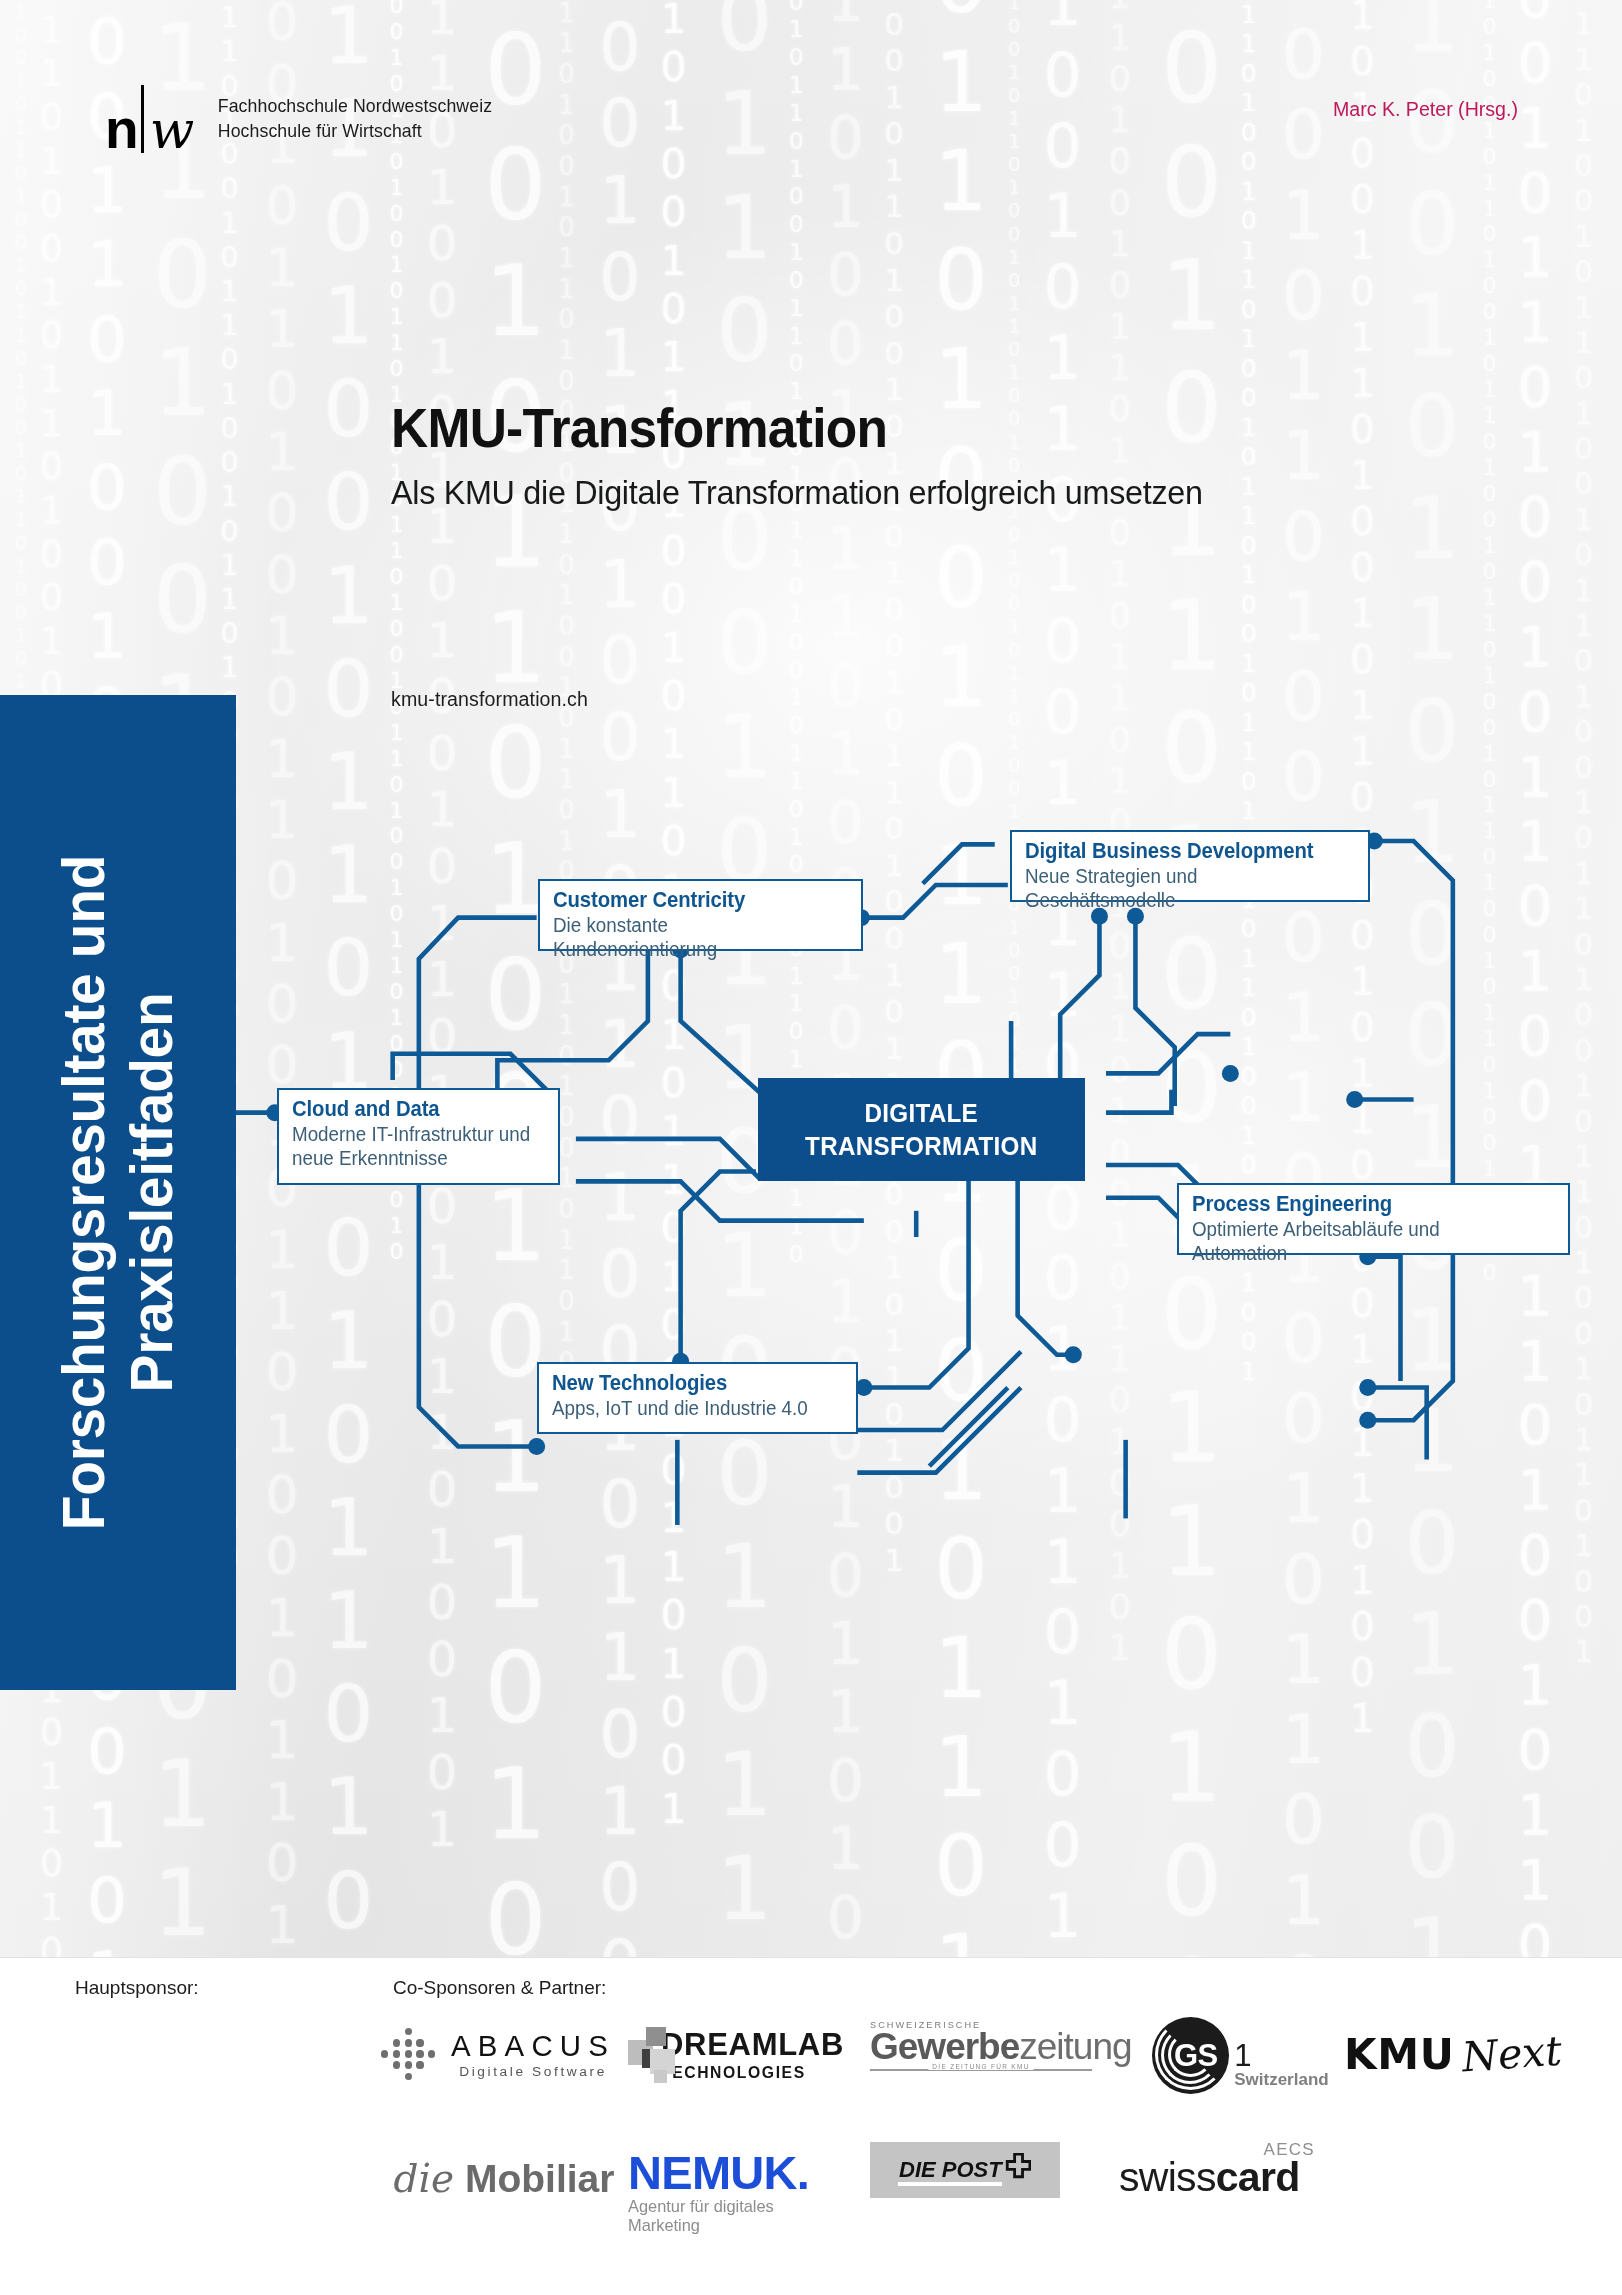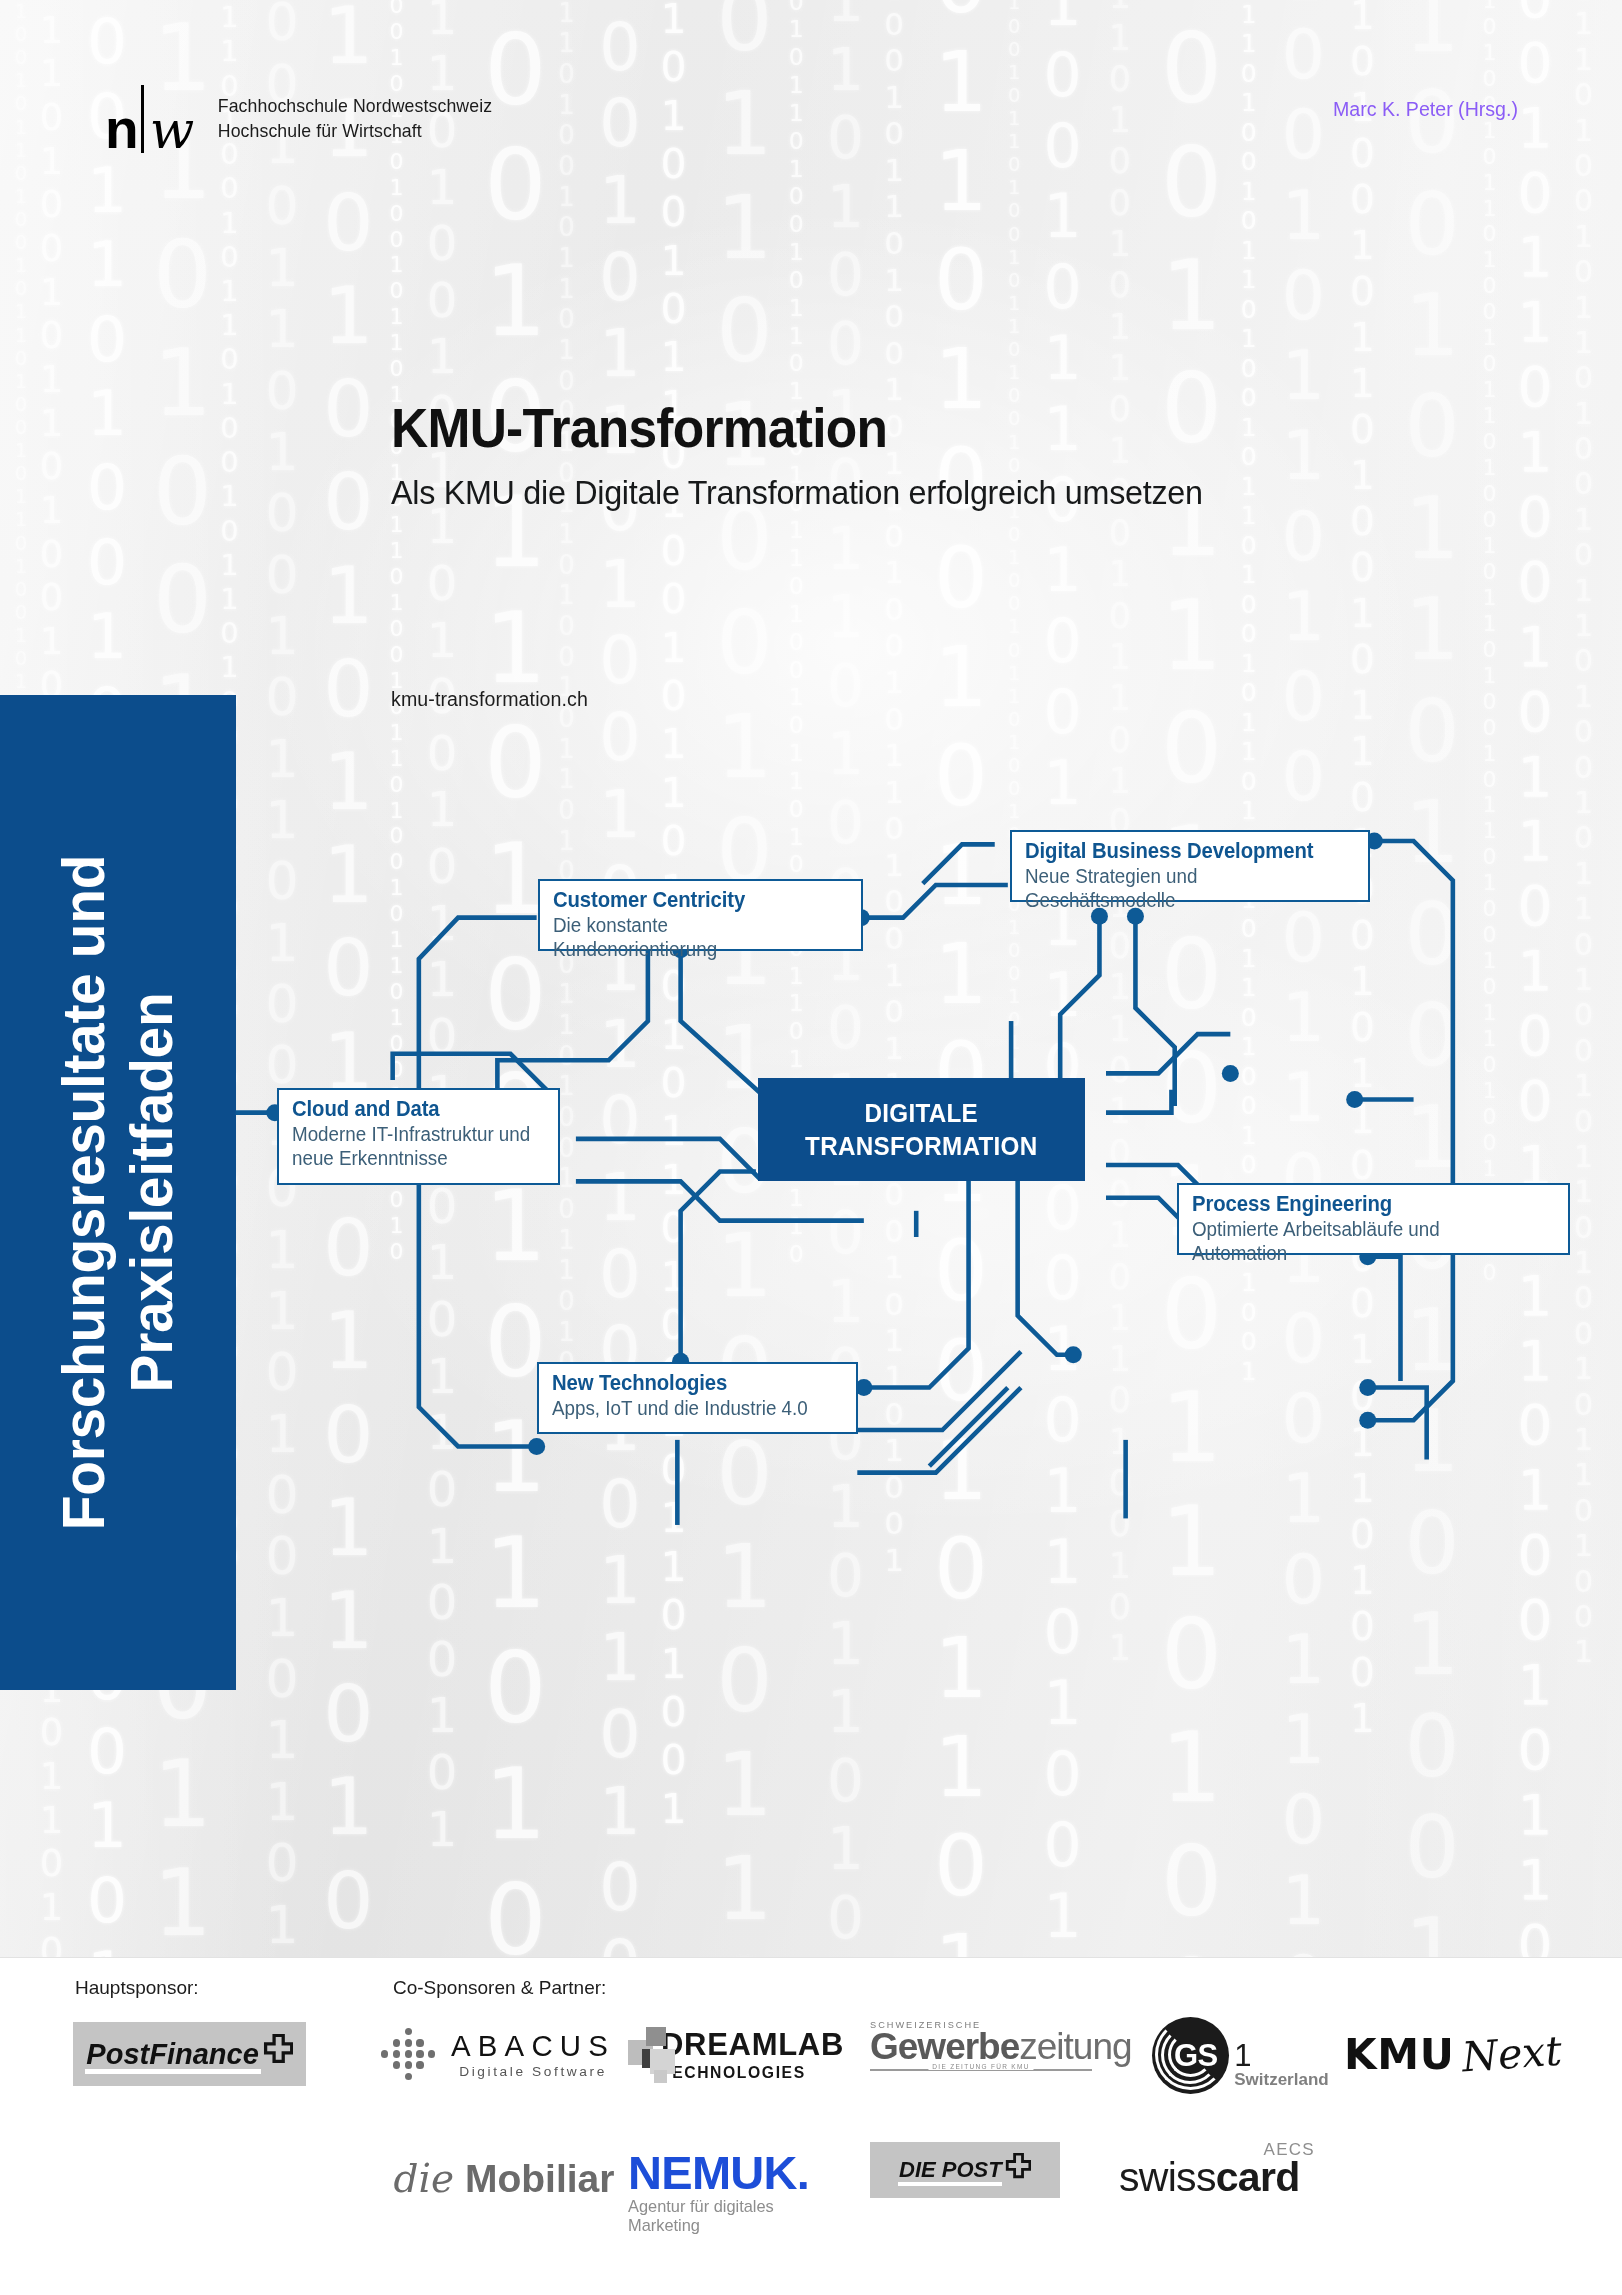--- a/index.html
+++ b/index.html
@@ -68,21 +68,21 @@
     font-family:"DejaVu Serif", serif;
     font-style:italic; font-weight:400; font-size:52px; line-height:.86;
   }
   #fhnw-text {
     margin-left:23.6px; color:#1b1b1b;
     font-size:17.7px; line-height:1.42; letter-spacing:0.1px;
   }
 
   #editor-line {
     position:absolute; right:105px; top:98px;
-    font-size:19.6px; color:#8b5cf6;text-align:right;
+    font-size:19.6px; color:#be185d;text-align:right;
   }
 
   
   #title-block { position:absolute; left:391px; top:399px; width:1152px; }
   #main-title {
     font-family:"Liberation Sans", sans-serif;
     font-weight:bold; font-size:56px; letter-spacing:-0.8px;
     color:#111; line-height:1.02;
     transform:scaleX(.92); transform-origin:left center;
   }
@@ -1519,26 +1519,20 @@
       </div>
     </div>
   </div>
 
   <div id="footer">
     <div id="footer-rule"></div>
 
     <div class="sp-label" id="label-haupt">Hauptsponsor:</div>
     <div class="sp-label" id="label-co">Co-Sponsoren &amp; Partner:</div>
 
-    <div class="logo post-plate" style="left:73px; top:65px; width:233px; height:64px;">
-      <span class="post-word" style="font-size:29px;">PostFinance</span>
-      <svg class="swisscross" width="30" height="30" viewBox="0 0 46 46" style="margin-left:3.9px; margin-bottom:9.2px;">
-        <path d="M17 2 h14 v13 h13 v14 h-13 v13 h-14 v-13 h-13 v-14 h13 z" fill="none" stroke="#111" stroke-width="5"></path>
-      </svg>
-    </div>
 
     <div class="logo" style="left:390px; top:65px; width:216px; height:64px;">
       <div class="abacus-dots">
         <i class="off"></i>
           <i class="off"></i>
           <i></i>
           <i class="off"></i>
           <i class="off"></i>
         <i class="off"></i>
           <i></i>

